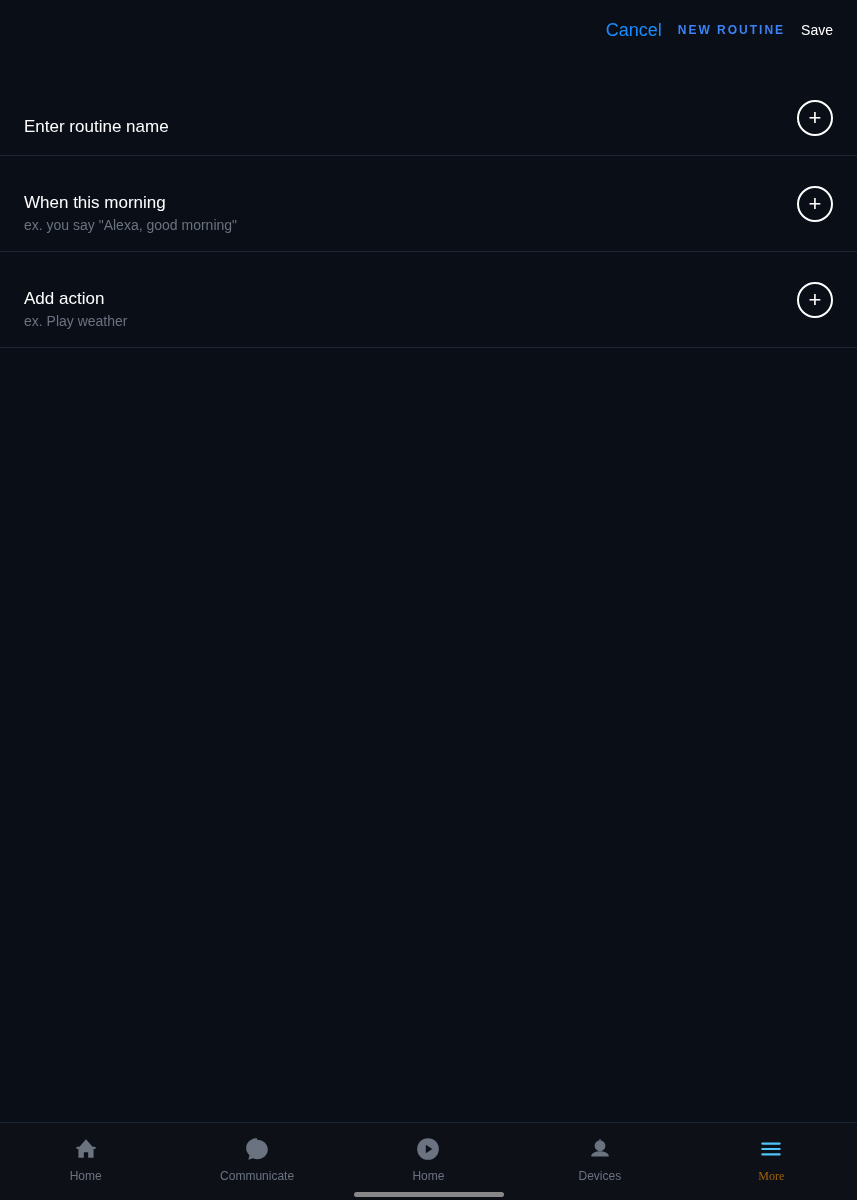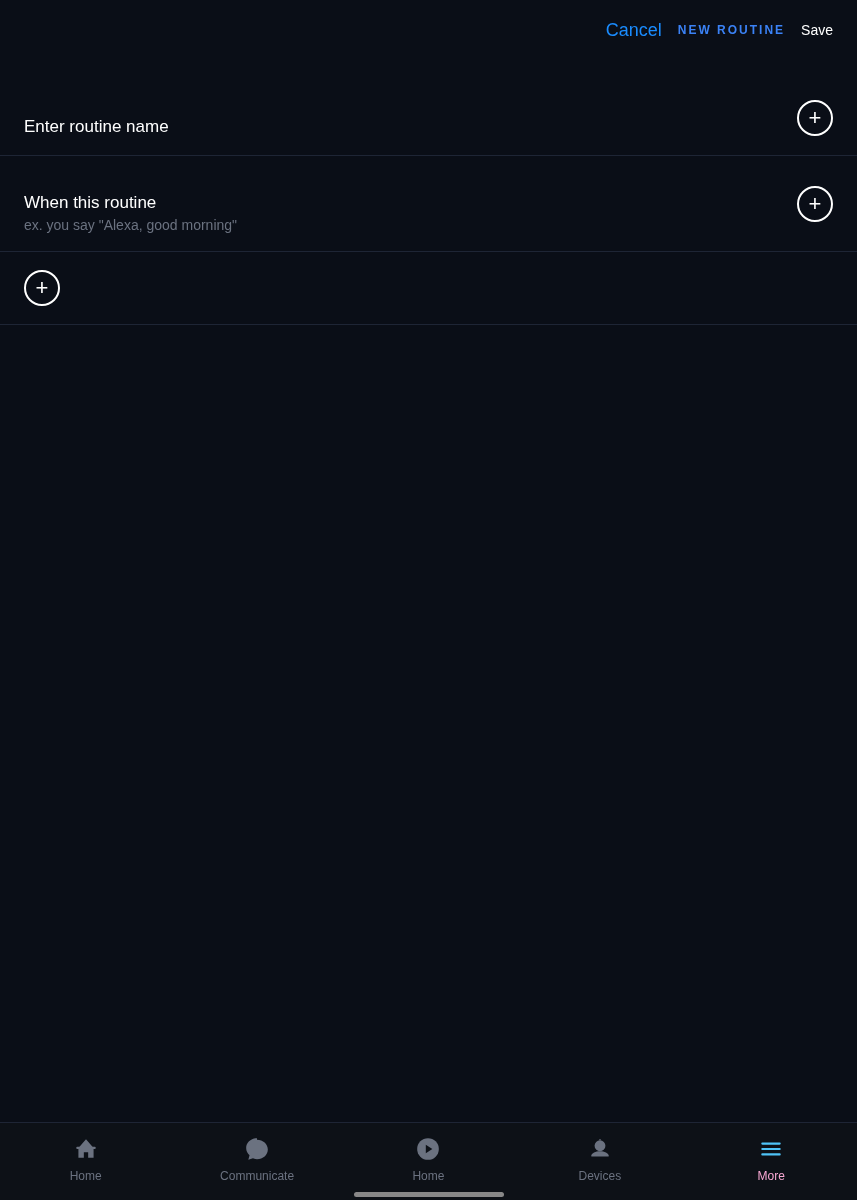--- a/index.html
+++ b/index.html
@@ -139,21 +139,22 @@
       align-items: center;
       justify-content: center;
     }
 
     .nav-label {
       font-size: 12px;
       color: #6b7280;
     }
 
     .nav-label.active {
-      color: #f9a8d4;
+      color: #a16207;
+      font-family: Liberation Serif, serif;
     }
 
     .nav-icon svg {
       width: 26px;
       height: 26px;
       fill: #6b7280;
     }
 
     .nav-icon.active svg {
       fill: #4fc3f7;
@@ -186,29 +187,33 @@
     <div class="section-text">
       <span class="section-title">Enter routine name</span>
     </div>
     <div class="plus-button">
       <span class="plus-icon">+</span>
     </div>
   </div>
 
   <div class="section-row">
     <div class="section-text">
-      <span class="section-title">When this routine</span>
+      <span class="section-title">When this morning</span>
       <span class="section-subtitle">ex. you say "Alexa, good morning"</span>
     </div>
     <div class="plus-button">
       <span class="plus-icon">+</span>
     </div>
   </div>
 
   <div class="section-row">
+    <div class="section-text">
+      <span class="section-title">Add action</span>
+      <span class="section-subtitle">ex. Play weather</span>
+    </div>
     <div class="plus-button">
       <span class="plus-icon">+</span>
     </div>
   </div>
 
 </div>
 
 <nav class="bottom-nav">
 
   <div class="nav-item">

